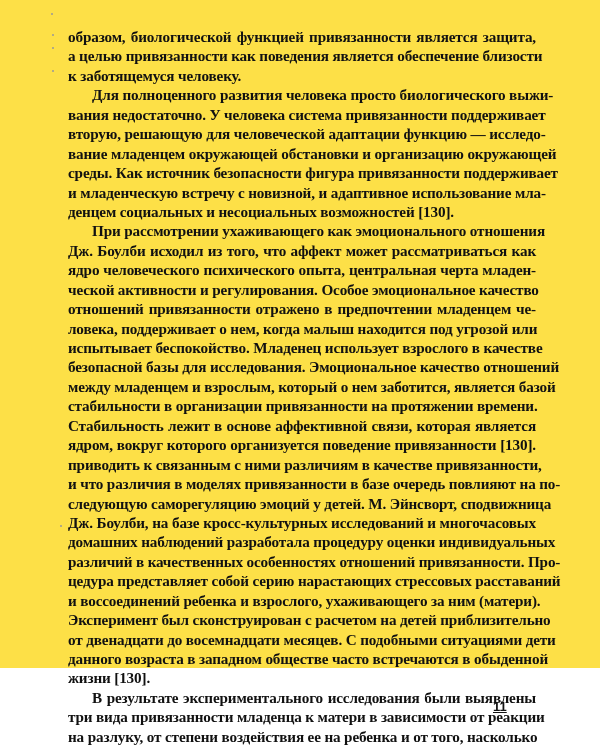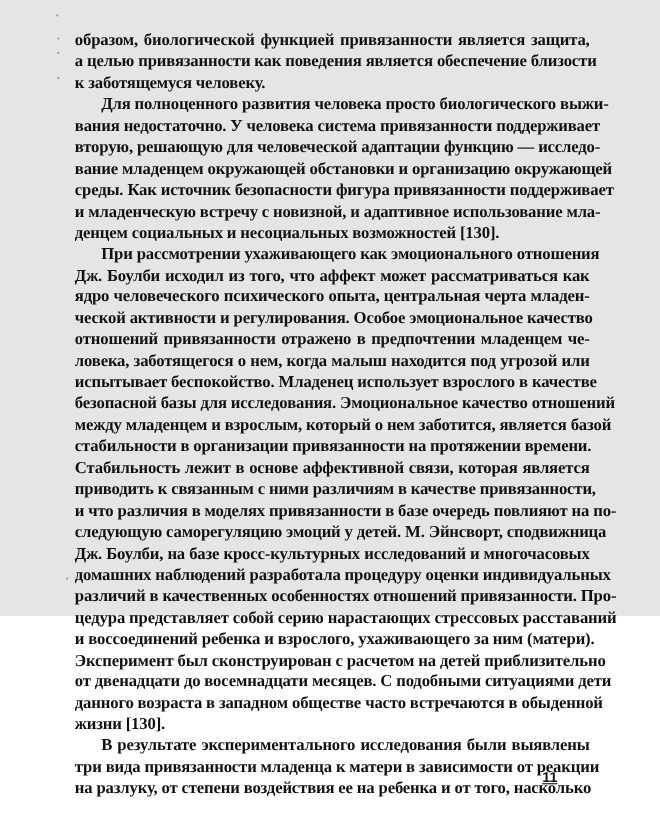--- a/index.html
+++ b/index.html
@@ -1,17 +1,17 @@
 <!DOCTYPE html>
 <html><head>
 <meta charset="utf-8">
 <style>
   html, body { margin: 0; padding: 0; background: #ffffff; }
   body { width: 600px; height: 750px; position: relative; overflow: hidden; }
-  .page { position: absolute; left: 0; top: 0; width: 600px; height: 560px; background: #e5e5e5; }
+  .page { position: absolute; left: 0; top: 0; width: 600px; height: 668px; background: #fde047; }
   .text {
     position: absolute; left: 68px; top: 27px; width: 468px;
     font-family: "Liberation Serif", serif; font-weight: bold;
     font-size: 15.2px; line-height: 19.45px; color: #111;
     letter-spacing: -0.15px;
   }
   .ln { display: block; white-space: nowrap; text-align: justify; text-align-last: justify; height: 19.45px; }
   .ln.last { text-align-last: left; }
   .ln.indent { padding-left: 24px; }
   .pagenum {
@@ -40,26 +40,27 @@
     <span class="ln">вторую, решающую для человеческой адаптации функцию — исследо-</span>
     <span class="ln">вание младенцем окружающей обстановки и организацию окружающей</span>
     <span class="ln">среды. Как источник безопасности фигура привязанности поддерживает</span>
     <span class="ln">и младенческую встречу с новизной, и адаптивное использование мла-</span>
     <span class="ln last">денцем социальных и несоциальных возможностей [130].</span>
     <span class="ln indent">При рассмотрении ухаживающего как эмоционального отношения</span>
     <span class="ln">Дж. Боулби исходил из того, что аффект может рассматриваться как</span>
     <span class="ln">ядро человеческого психического опыта, центральная черта младен-</span>
     <span class="ln">ческой активности и регулирования. Особое эмоциональное качество</span>
     <span class="ln">отношений привязанности отражено в предпочтении младенцем че-</span>
-    <span class="ln">ловека, заботящегося о нем, когда малыш находится под угрозой или</span>
+    <span class="ln">ловека, поддерживает о нем, когда малыш находится под угрозой или</span>
     <span class="ln">испытывает беспокойство. Младенец использует взрослого в качестве</span>
     <span class="ln">безопасной базы для исследования. Эмоциональное качество отношений</span>
     <span class="ln">между младенцем и взрослым, который о нем заботится, является базой</span>
     <span class="ln">стабильности в организации привязанности на протяжении времени.</span>
     <span class="ln">Стабильность лежит в основе аффективной связи, которая является</span>
+    <span class="ln">ядром, вокруг которого организуется поведение привязанности [130].</span>
     <span class="ln">приводить к связанным с ними различиям в качестве привязанности,</span>
     <span class="ln">и что различия в моделях привязанности в базе очередь повлияют на по-</span>
     <span class="ln">следующую саморегуляцию эмоций у детей. М. Эйнсворт, сподвижница</span>
     <span class="ln">Дж. Боулби, на базе кросс-культурных исследований и многочасовых</span>
     <span class="ln">домашних наблюдений разработала процедуру оценки индивидуальных</span>
     <span class="ln">различий в качественных особенностях отношений привязанности. Про-</span>
     <span class="ln">цедура представляет собой серию нарастающих стрессовых расставаний</span>
     <span class="ln">и воссоединений ребенка и взрослого, ухаживающего за ним (матери).</span>
     <span class="ln">Эксперимент был сконструирован с расчетом на детей приблизительно</span>
     <span class="ln">от двенадцати до восемнадцати месяцев. С подобными ситуациями дети</span>

